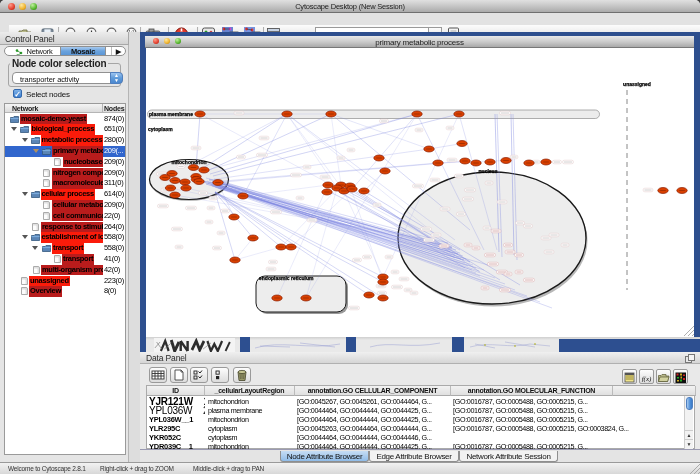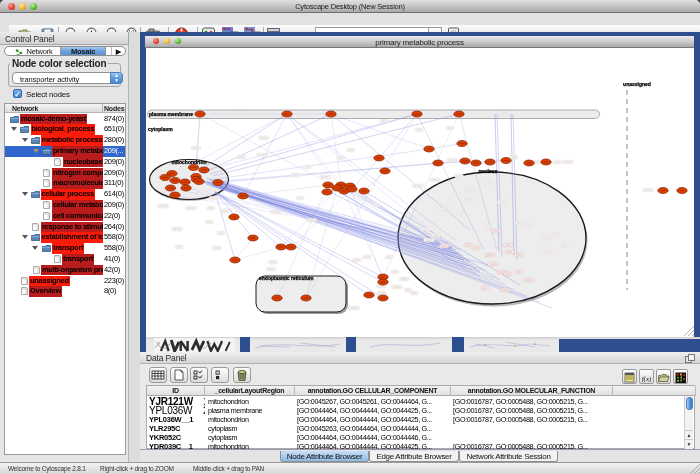--- a/index.html
+++ b/index.html
@@ -850,20 +850,21 @@
         <div class="tr" style="top:28.5px;left:0;width:549px">
           <div class="td" style="left:2px;width:56px;font-weight:bold;font-size:7.5px;letter-spacing:-0.25px">YPL036W__1</div>
           <div class="td" style="left:61px;width:87px">mitochondrion</div>
           <div class="td" style="left:150px;width:154px">[GO:0044464, GO:0044444, GO:0044425, G...</div>
           <div class="td" style="left:306px;width:232px">[GO:0016787, GO:0005488, GO:0005215, G...</div>
         </div>
         <div class="tr" style="top:37.5px;left:0;width:549px">
           <div class="td" style="left:2px;width:56px;font-weight:bold;font-size:7.5px;letter-spacing:-0.25px">YLR295C</div>
           <div class="td" style="left:61px;width:87px">cytoplasm</div>
           <div class="td" style="left:150px;width:154px">[GO:0045263, GO:0044464, GO:0044444, G...</div>
+          <div class="td" style="left:306px;width:232px">[GO:0016787, GO:0005488, GO:0005215, GO:0003824, G...</div>
         </div>
         <div class="tr" style="top:46.5px;left:0;width:549px">
           <div class="td" style="left:2px;width:56px;font-weight:bold;font-size:7.5px;letter-spacing:-0.25px">YKR052C</div>
           <div class="td" style="left:61px;width:87px">cytoplasm</div>
           <div class="td" style="left:150px;width:154px">[GO:0044464, GO:0044444, GO:0044446, G...</div>
         </div>
         <div class="tr" style="top:55.5px;left:0;width:549px">
           <div class="td" style="left:2px;width:56px;font-weight:bold;font-size:7.5px;letter-spacing:-0.25px">YDR039C__1</div>
           <div class="td" style="left:61px;width:87px">mitochondrion</div>
           <div class="td" style="left:150px;width:154px">[GO:0044464, GO:0044444, GO:0044425, G...</div>

